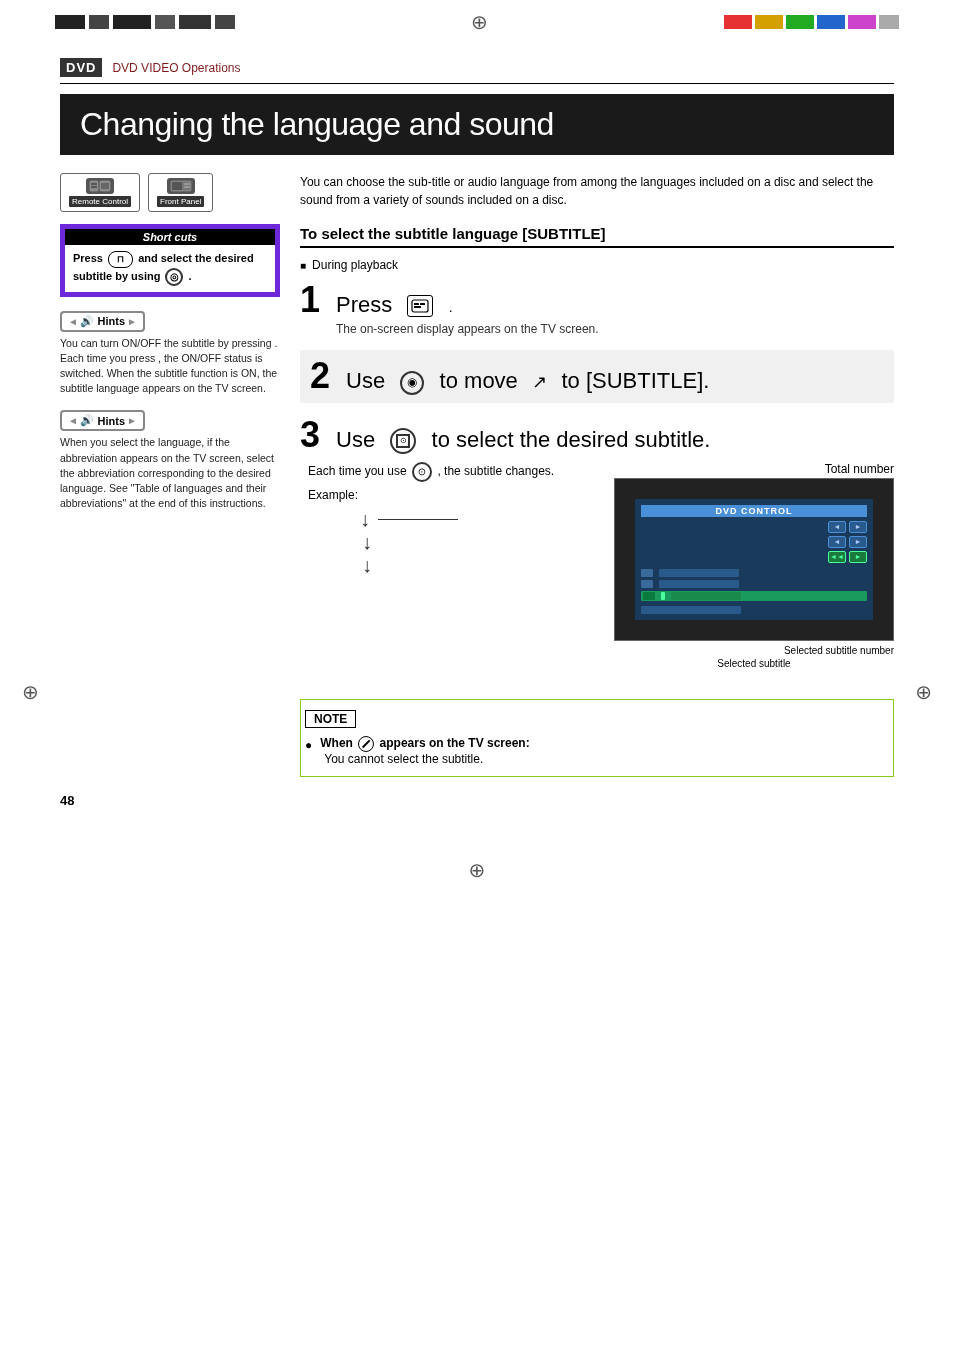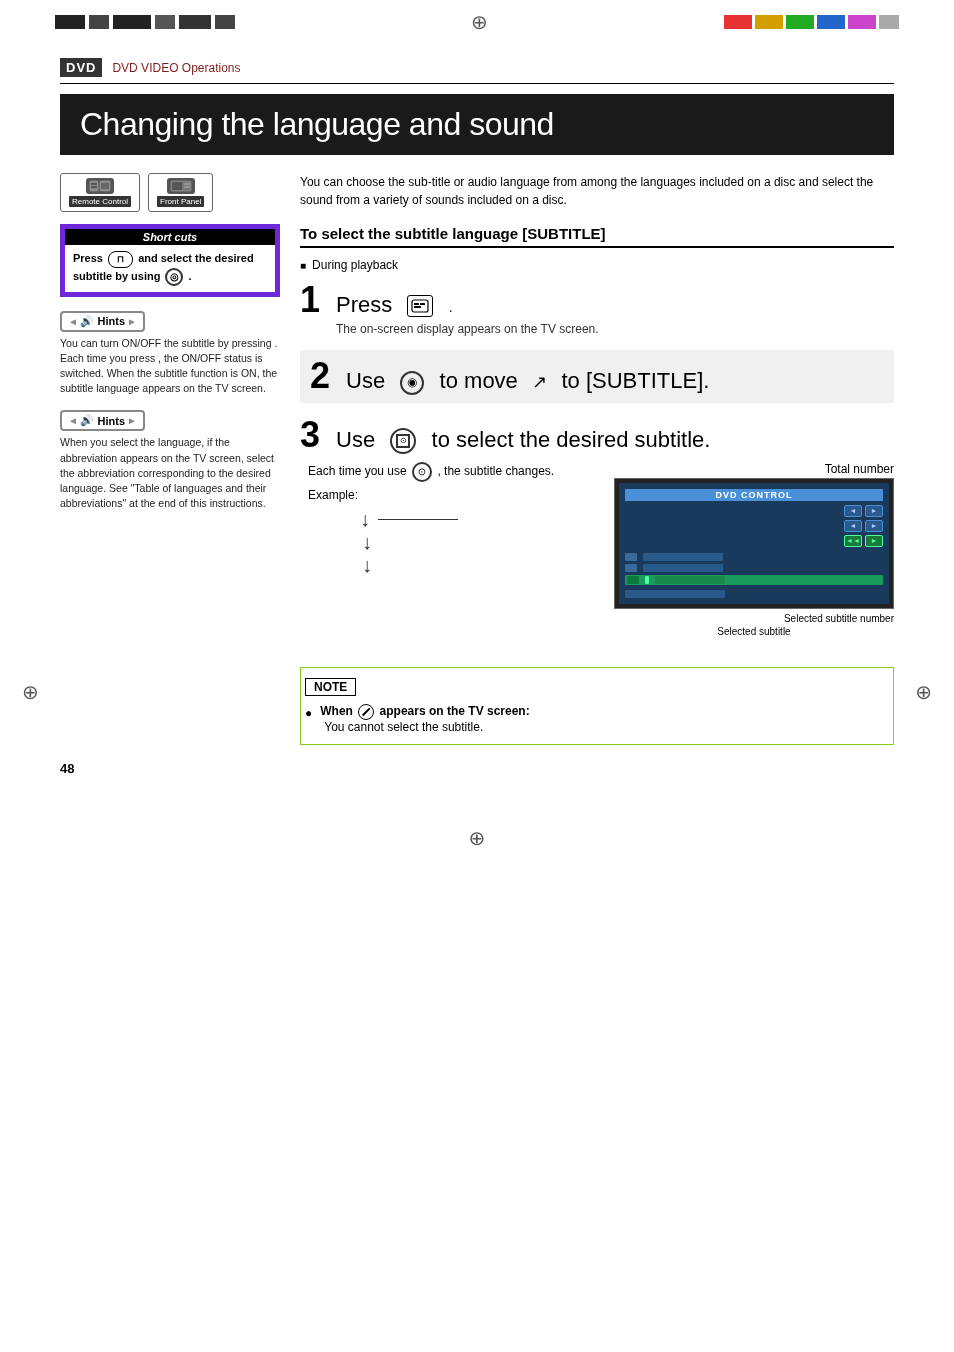--- a/index.html
+++ b/index.html
@@ -215,21 +215,21 @@
       flex: 1;
     }
     .step3-right {
       width: 280px;
     }
 
     
     .dvd-screen {
       border: 1px solid #666;
       background: #222;
-      padding: 4px;
+      padding: 20px;
       position: relative;
     }
     .dvd-screen-inner {
       background: #1a3a5c;
       padding: 6px;
       position: relative;
     }
     .dvd-control-label {
       background: #4a90d9;
       color: #fff;

